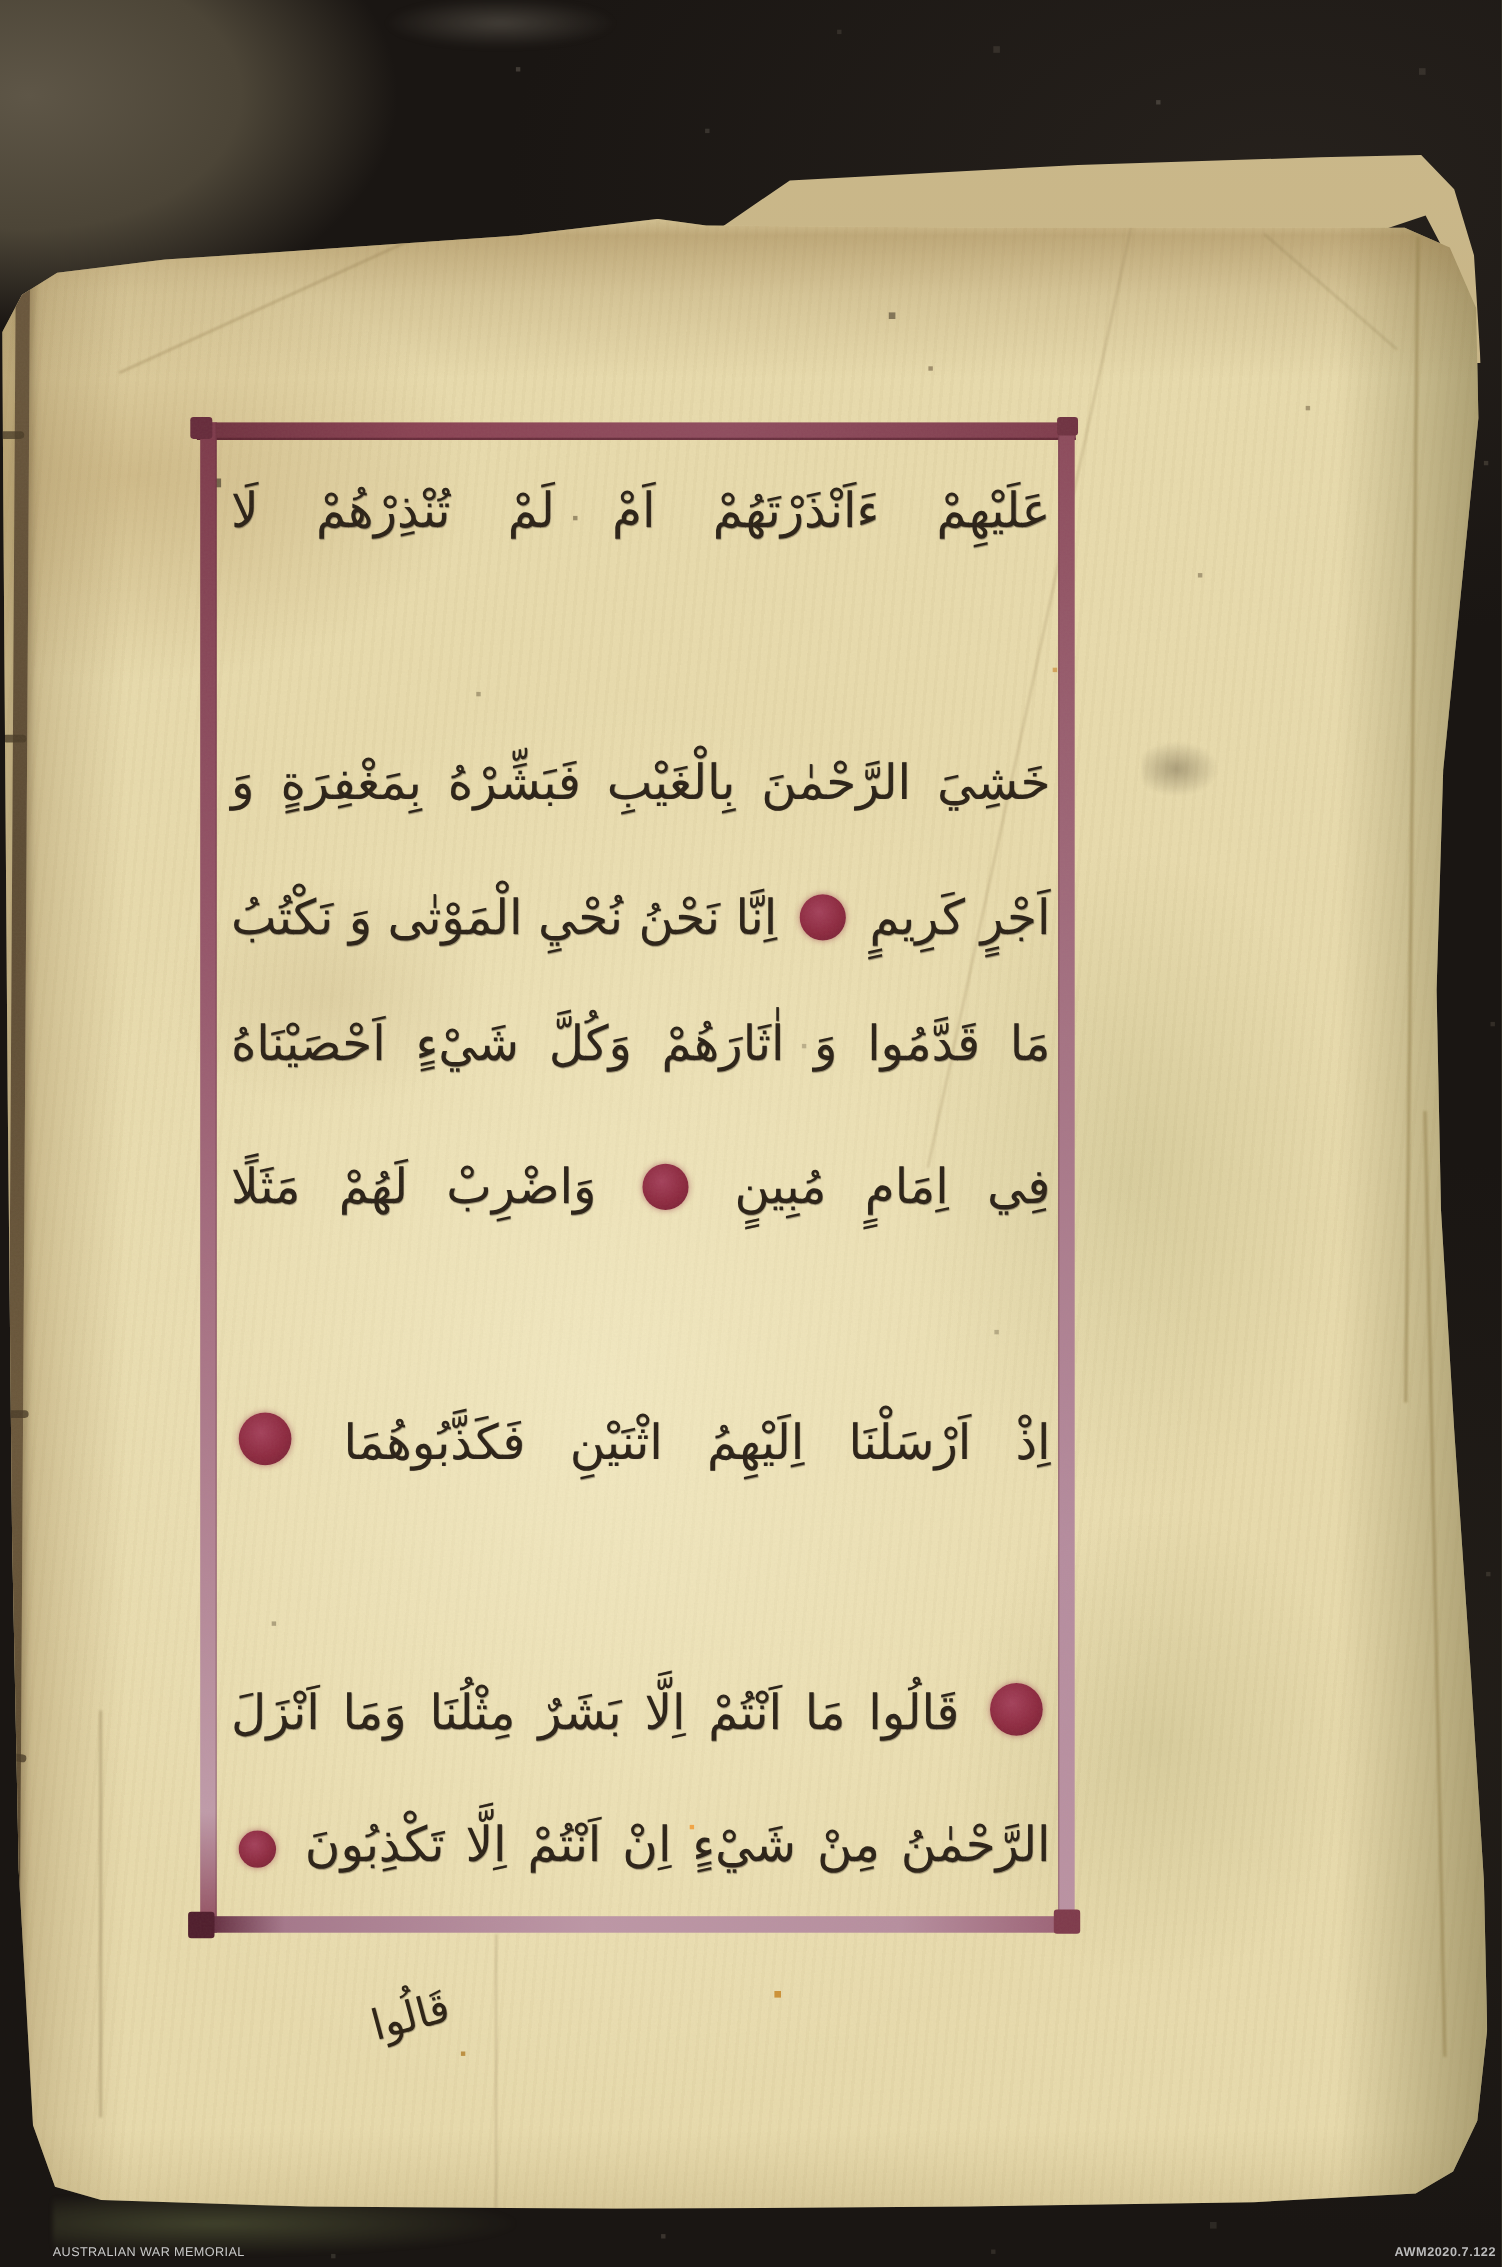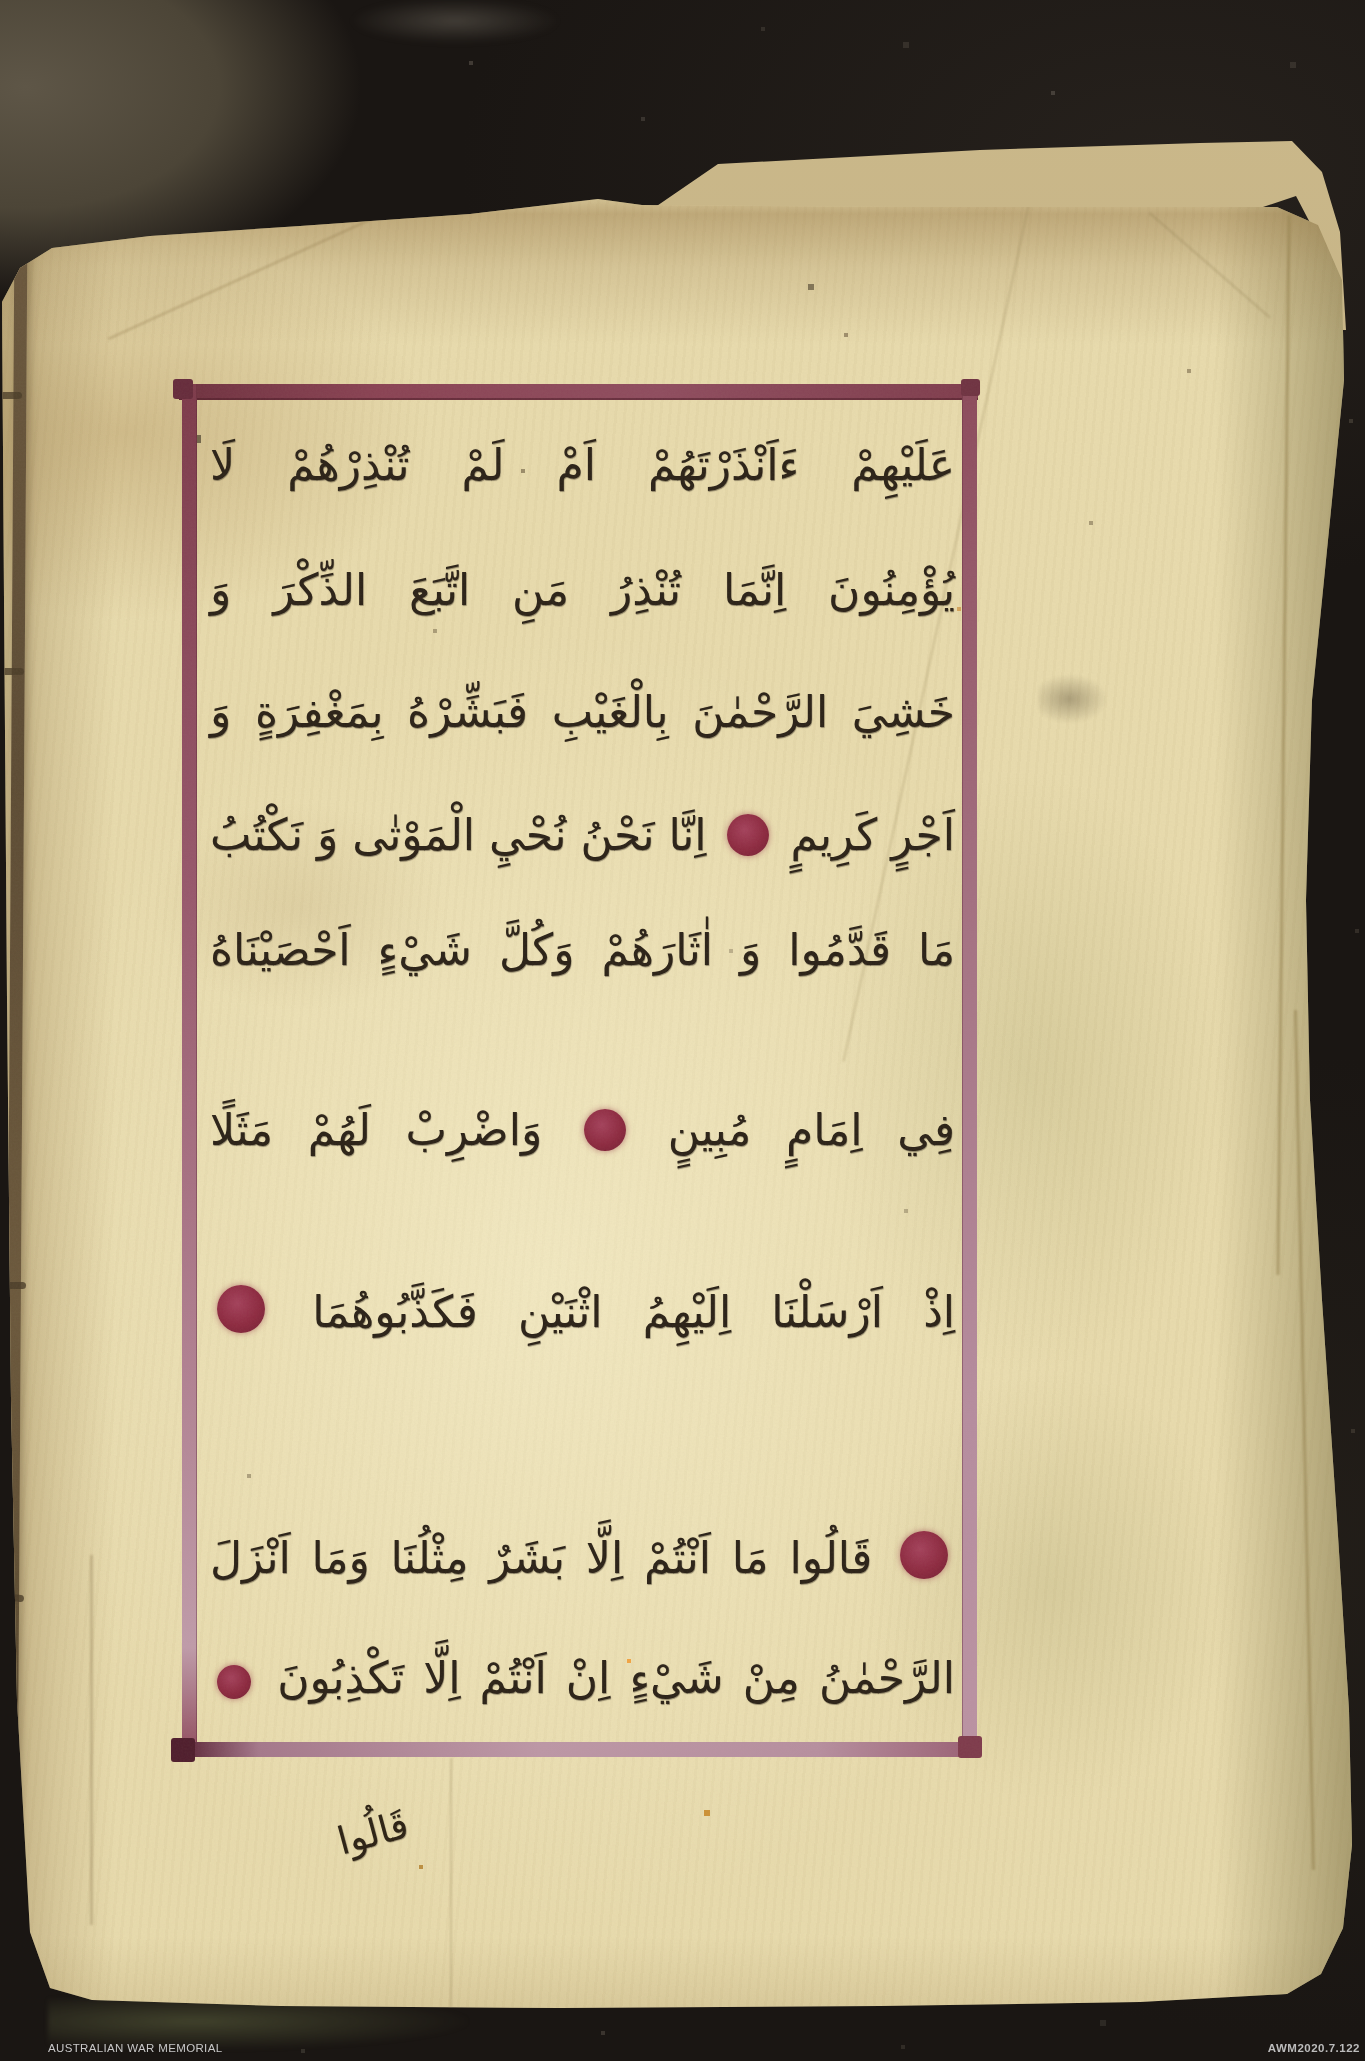--- a/index.html
+++ b/index.html
@@ -160,25 +160,24 @@
     <div class="abs frame-left"></div>
     <div class="abs frame-right"></div>
     <div class="abs frame-bottom"></div>
     <div class="abs corner tl"></div>
     <div class="abs corner tr"></div>
     <div class="abs corner bl"></div>
     <div class="abs corner br"></div>
 
     <div class="abs textblock">
         <div class="line" style="top: 419px;"><span>عَلَيْهِمْ ءَاَنْذَرْتَهُمْ اَمْ لَمْ تُنْذِرْهُمْ لَا</span> </div>
-        <div class="line" style="top: 544px;"><span>يُؤْمِنُونَ اِنَّمَا تُنْذِرُ مَنِ اتَّبَعَ الذِّكْرَ وَ</span> </div>
         <div class="line" style="top: 666px;"><span>خَشِيَ الرَّحْمٰنَ بِالْغَيْبِ فَبَشِّرْهُ بِمَغْفِرَةٍ وَ</span> </div>
         <div class="line" style="top: 789px;"><span>اَجْرٍ كَرِيمٍ</span> <span class="verse-dot" style="width: 42px; height: 42px;"></span> <span>اِنَّا نَحْنُ نُحْيِ الْمَوْتٰى وَ نَكْتُبُ</span> </div>
         <div class="line" style="top: 904px;"><span>مَا قَدَّمُوا وَ اٰثَارَهُمْ وَكُلَّ شَيْءٍ اَحْصَيْنَاهُ</span> </div>
-        <div class="line" style="top: 1084px;"><span>فِي اِمَامٍ مُبِينٍ</span> <span class="verse-dot" style="width: 42px; height: 42px;"></span> <span>وَاضْرِبْ لَهُمْ مَثَلًا</span> </div>
+        <div class="line" style="top: 1034px;"><span>فِي اِمَامٍ مُبِينٍ</span> <span class="verse-dot" style="width: 42px; height: 42px;"></span> <span>وَاضْرِبْ لَهُمْ مَثَلًا</span> </div>
         <div class="line" style="top: 1266px;"><span>اِذْ اَرْسَلْنَا اِلَيْهِمُ اثْنَيْنِ فَكَذَّبُوهُمَا</span> <span class="verse-dot" style="width: 48px; height: 48px;"></span> </div>
         <div class="line" style="top: 1632px;"><span>الرَّحْمٰنُ مِنْ شَيْءٍ اِنْ اَنْتُمْ اِلَّا تَكْذِبُونَ</span> <span class="verse-dot" style="width: 34px; height: 34px;"></span> </div>
         <div class="line" style="top: 1512px;"><span class="verse-dot" style="width: 48px; height: 48px;"></span> <span>قَالُوا مَا اَنْتُمْ اِلَّا بَشَرٌ مِثْلُنَا وَمَا اَنْزَلَ</span> </div>
       </div>
 
     <div class="abs catchword">قَالُوا</div>
   </div>
 
   <svg class="abs grain" xmlns="http://www.w3.org/2000/svg" width="1365" height="2061">
     <filter id="grainf" x="0" y="0" width="100%" height="100%">

